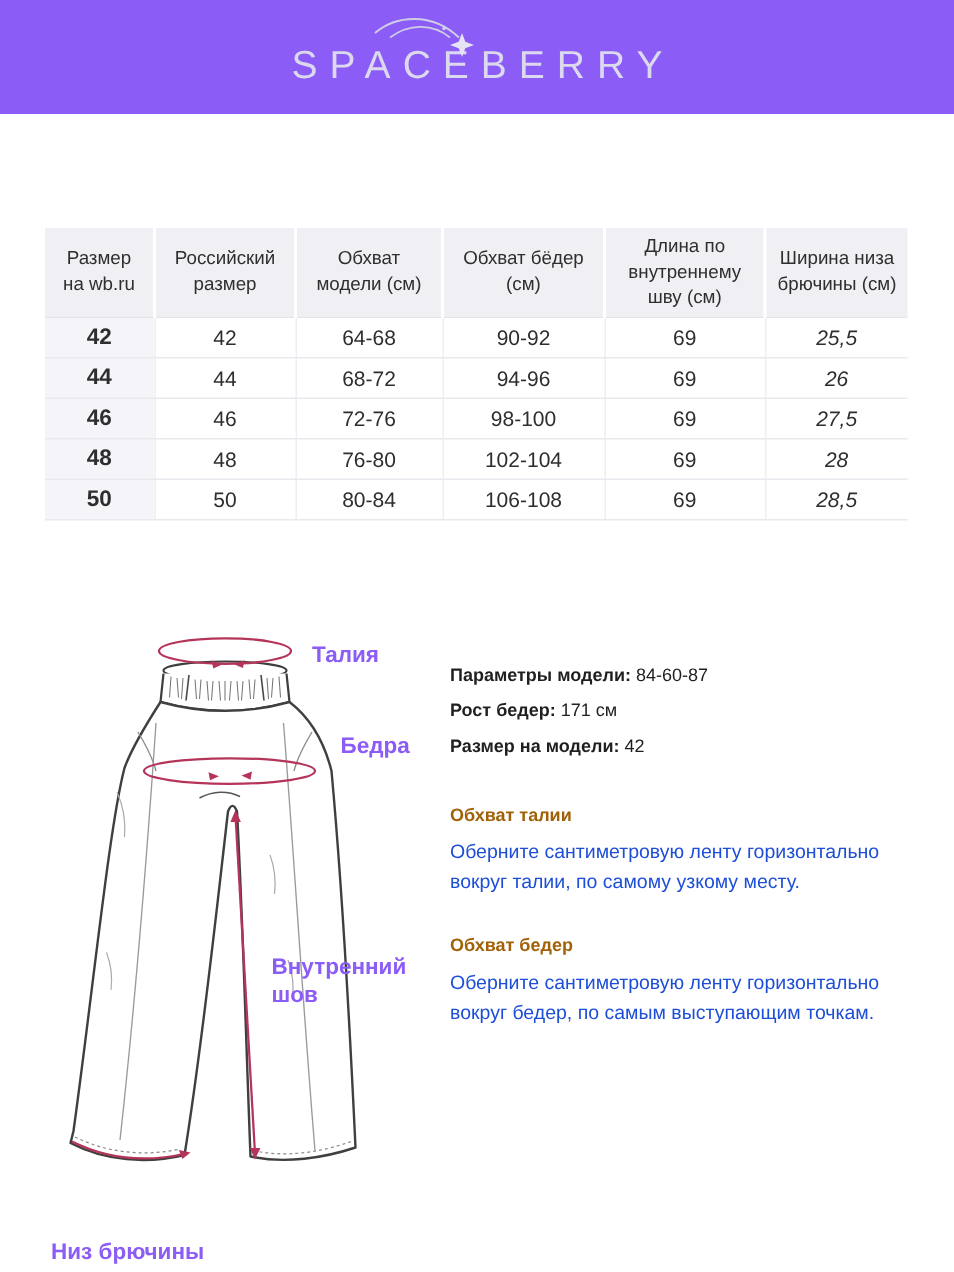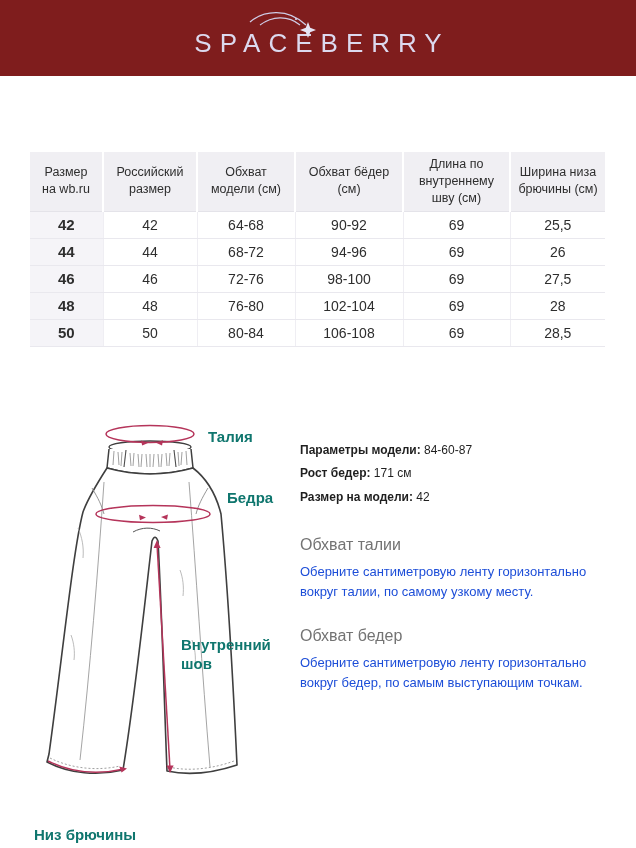--- a/index.html
+++ b/index.html
@@ -2,55 +2,55 @@
 <html><head>
 <meta charset="utf-8">
 <style>
   * { margin:0; padding:0; box-sizing:border-box; }
   html,body { background:#ffffff; }
   body { font-family:"Liberation Sans","DejaVu Sans",sans-serif; color:#2d2d2d; }
   #canvas { position:relative; width:636px; height:848px; background:#ffffff; overflow:hidden; margin:0 auto; }
 
   
   .brand-bar { position:absolute; left:0; top:0; width:636px; height:76px;
-    background:#7f1d1d; display:flex; align-items:center; justify-content:center; }
+    background:#8b5cf6; display:flex; align-items:center; justify-content:center; }
   .brand-logo { position:relative; font-size:26px; font-weight:500; letter-spacing:8px;
     color:#dcd9ee; padding-left:8px; margin-top:10px; }
   .comet { position:absolute; left:244px; top:6px; }
 
   
   .table-wrap { position:absolute; left:30px; top:152px; width:575px; }
   table.size-table { width:575px; border-collapse:collapse; table-layout:fixed; }
   .size-table col.c0{width:73px} .size-table col.c1{width:94px} .size-table col.c2{width:98px}
   .size-table col.c3{width:108px} .size-table col.c4{width:107px} .size-table col.c5{width:95px}
   .size-table th { background:#f0eff3; font-size:12.5px; font-weight:400; color:#2e2e2e;
     height:57px; line-height:1.35; vertical-align:middle; text-align:center; padding:4px 6px;
     border-right:2px solid #ffffff; border-bottom:1px solid #e4e3e9; }
   .size-table th:last-child { border-right:none; }
   .size-table td { height:27px; font-size:14px; text-align:center; vertical-align:middle;
     color:#2e2e2e; background:#ffffff; border-bottom:1px solid #e9e8ee; border-right:1px solid #efeef3; }
-  .size-table td:last-child { border-right:none; }
+  .size-table td:last-child { border-right:none;font-style:italic; }
   .size-table tr:last-child td { border-bottom:1px solid #e9e8ee; }
   .size-table td.size-col { background:#f5f4f8; font-weight:700; font-size:15px; }
 
   
   .pants-svg { position:absolute; left:40px; top:410px; }
-  .diagram-label { position:absolute; font-size:15px; font-weight:600; color:#0f766e; line-height:1.25; }
+  .diagram-label { position:absolute; font-size:15px; font-weight:600; color:#8b5cf6; line-height:1.25; }
   .lbl-waist { left:208px; top:428px; }
   .lbl-hips  { left:227px; top:489px; }
   .lbl-seam  { left:181px; top:636px; width:100px; }
   .lbl-hem   { left:34px;  top:786px;margin-top:40px; }
 
   
   .info-col { position:absolute; left:300px; top:443px; width:316px; }
   .model-line { font-size:12px; color:#1f1f1f; margin-bottom:9px; line-height:1.2; }
   .model-line b { font-weight:700; }
   .guide-section { margin-top:26px; }
   .guide-section.first { margin-top:32px; }
-  .guide-title { font-size:16px; font-weight:400; color:#737373; margin-bottom:8px; }
+  .guide-title { font-size:12px; font-weight:700; color:#a16207; margin-bottom:8px; }
   .guide-text { font-size:13px; color:#1d4ed8; line-height:1.5; width:308px; }
 </style>
 </head>
 <body>
 
 <div id="canvas">
 
   <div class="brand-bar">
     <div class="brand-logo">SPACEBERRY</div>
     <svg class="comet" width="84" height="40" viewBox="0 0 84 40" aria-hidden="true">

